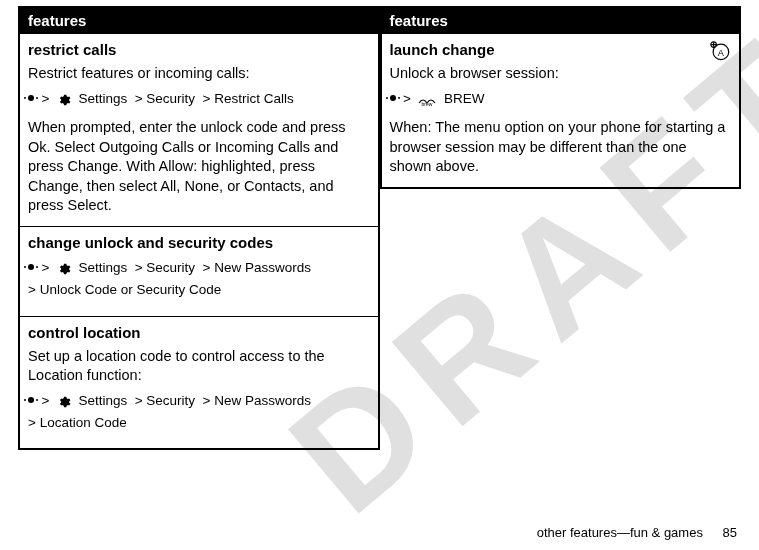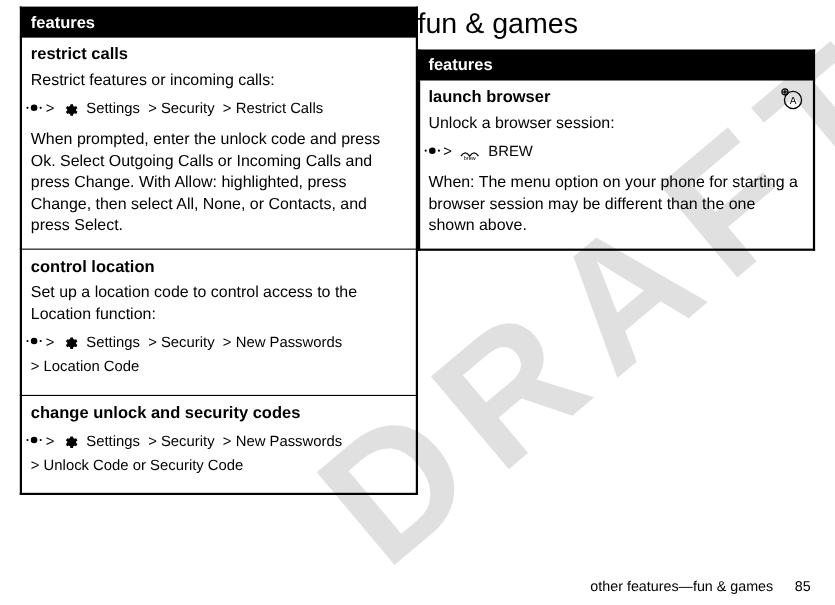--- a/index.html
+++ b/index.html
@@ -135,83 +135,82 @@
           &nbsp;&gt;&nbsp;<span class="bolded">Restrict Calls</span>
         </div>
         <div>
           <span>When prompted, enter the unlock code and press </span><span class="bolded">Ok</span><span>. Select </span><span class="bolded">Outgoing Calls</span><span> or </span><span class="bolded">Incoming Calls</span><span> and press Change. With </span><span class="bolded">Allow:</span><span> highlighted, press </span><span class="bolded">Change</span><span>, then select </span><span class="bolded">All</span><span>, </span><span class="bolded">None</span><span>, or </span><span class="bolded">Contacts</span><span>, and press </span><span class="bolded">Select</span><span>.</span>
         </div>
       </td>
           </tr>
 
       <tr>
             <td>
+        <div class="row-title">change unlock and security codes</div>
+        <div class="path">
+          <span class="dot"></span>
+          &nbsp;&gt;&nbsp;
+          <span class="gear">
+            <svg width="14" height="14" viewBox="0 0 24 24">
+                    <path fill="#000" d="M12 8a4 4 0 100 8 4 4 0 000-8zm9 4a7 7 0 00-.1-1.2l2.1-1.6-2-3.4-2.5 1a7 7 0 00-2-1.2L16 3h-4l-.5 2.6a7 7 0 00-2 1.2l-2.5-1-2 3.4L7.1 10.8A7 7 0 007 12c0 .4 0 .8.1 1.2L5 14.8l2 3.4 2.5-1a7 7 0 002 1.2L12 21h4l.5-2.6a7 7 0 002-1.2l2.5 1 2-3.4-2.1-1.6c.1-.4.1-.8.1-1.2z"></path>
+                  </svg>
+          </span>
+          &nbsp;<span class="bolded">Settings</span>
+          &nbsp;&gt;&nbsp;<span class="bolded">Security</span>
+          &nbsp;&gt;&nbsp;<span class="bolded">New Passwords</span>
+          <br>&gt;&nbsp;<span class="bolded">Unlock Code</span><span> or </span><span class="bolded">Security Code</span>
+        </div>
+      </td>
+          </tr>
+
+      <tr>
+            <td>
         <div class="row-title">control location</div>
         <div>
           <span>Set up a location code to control access to the </span><span class="bolded">Location</span><span> function:</span>
         </div>
         <div class="path">
           <span class="dot"></span>
           &nbsp;&gt;&nbsp;
           <span class="gear">
             <svg width="14" height="14" viewBox="0 0 24 24">
                     <path fill="#000" d="M12 8a4 4 0 100 8 4 4 0 000-8zm9 4a7 7 0 00-.1-1.2l2.1-1.6-2-3.4-2.5 1a7 7 0 00-2-1.2L16 3h-4l-.5 2.6a7 7 0 00-2 1.2l-2.5-1-2 3.4L7.1 10.8A7 7 0 007 12c0 .4 0 .8.1 1.2L5 14.8l2 3.4 2.5-1a7 7 0 002 1.2L12 21h4l.5-2.6a7 7 0 002-1.2l2.5 1 2-3.4-2.1-1.6c.1-.4.1-.8.1-1.2z"></path>
                   </svg>
           </span>
           &nbsp;<span class="bolded">Settings</span>
           &nbsp;&gt;&nbsp;<span class="bolded">Security</span>
           &nbsp;&gt;&nbsp;<span class="bolded">New Passwords</span>
           <br>&gt;&nbsp;<span class="bolded">Location Code</span>
         </div>
       </td>
           </tr>
-
-      <tr>
-            <td>
-        <div class="row-title">change unlock and security codes</div>
-        <div class="path">
-          <span class="dot"></span>
-          &nbsp;&gt;&nbsp;
-          <span class="gear">
-            <svg width="14" height="14" viewBox="0 0 24 24">
-                    <path fill="#000" d="M12 8a4 4 0 100 8 4 4 0 000-8zm9 4a7 7 0 00-.1-1.2l2.1-1.6-2-3.4-2.5 1a7 7 0 00-2-1.2L16 3h-4l-.5 2.6a7 7 0 00-2 1.2l-2.5-1-2 3.4L7.1 10.8A7 7 0 007 12c0 .4 0 .8.1 1.2L5 14.8l2 3.4 2.5-1a7 7 0 002 1.2L12 21h4l.5-2.6a7 7 0 002-1.2l2.5 1 2-3.4-2.1-1.6c.1-.4.1-.8.1-1.2z"></path>
-                  </svg>
-          </span>
-          &nbsp;<span class="bolded">Settings</span>
-          &nbsp;&gt;&nbsp;<span class="bolded">Security</span>
-          &nbsp;&gt;&nbsp;<span class="bolded">New Passwords</span>
-          <br>&gt;&nbsp;<span class="bolded">Unlock Code</span><span> or </span><span class="bolded">Security Code</span>
-        </div>
-      </td>
-          </tr>
     </tbody>
       </table>
   </div>
 
   <div class="col">
-    <div class="heading">fun &amp; games</div>
     <table class="feature">
       <tbody>
           <tr>
             <th>features</th>
           </tr>
       <tr>
             <td>
         <span class="net-icon">
           <svg width="22" height="22" viewBox="0 0 24 24">
                   <g fill="none" stroke="#000" stroke-width="1.3">
                     <circle cx="13" cy="13" r="8.5"></circle>
                     <text x="13" y="17" font-size="10" text-anchor="middle" fill="#000" stroke="none" font-family="Arial">A</text>
                     <circle cx="5" cy="5" r="3"></circle>
                     <line x1="5" y1="2.5" x2="5" y2="7.5"></line>
                     <line x1="2.5" y1="5" x2="7.5" y2="5"></line>
                   </g>
                 </svg>
         </span>
-        <div class="row-title">launch browser</div>
+        <div class="row-title">launch change</div>
         <div>Unlock a browser session:</div>
         <div class="path">
           <span class="dot"></span>
           &nbsp;&gt;&nbsp;
           <span class="brew">
             <svg width="18" height="12" viewBox="0 0 18 12">
                     <g stroke="#000" stroke-width="1.2" fill="none">
                       <path d="M1 8 Q5 2 9 8 Q13 2 17 8"></path>
                     </g>
                     <text x="9" y="11" font-size="5" text-anchor="middle" fill="#000" font-family="Arial">brew</text>

